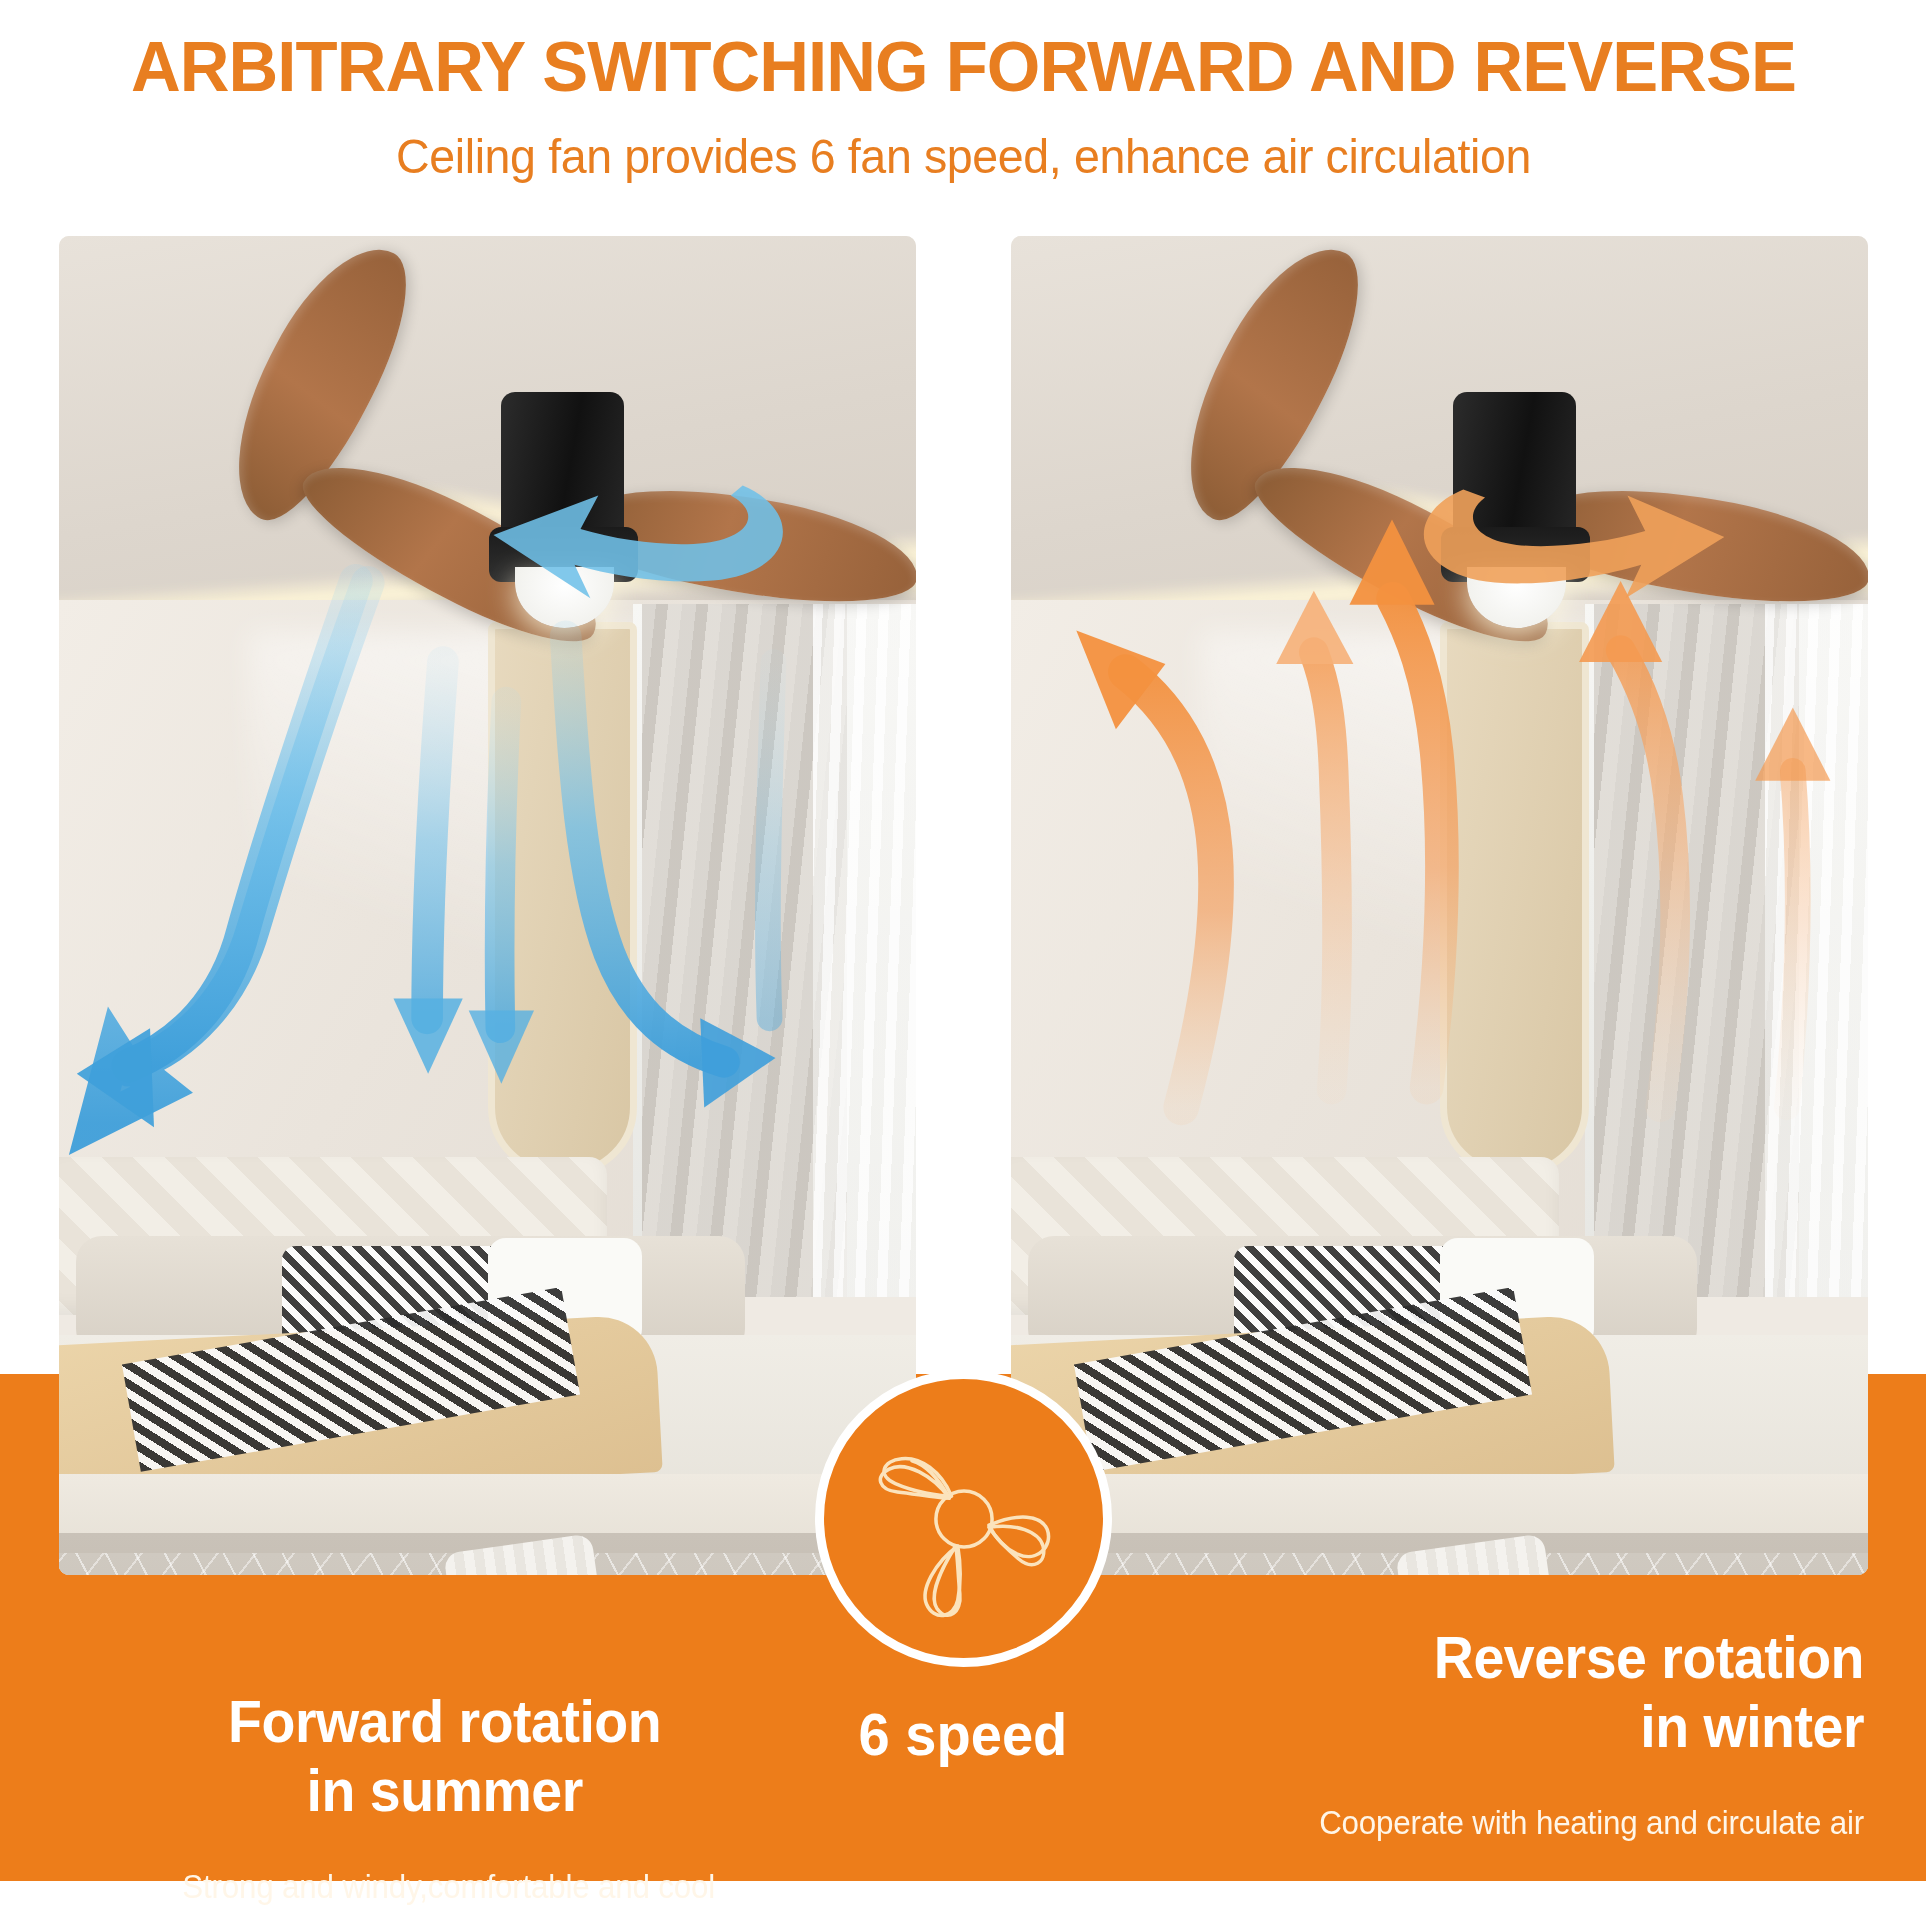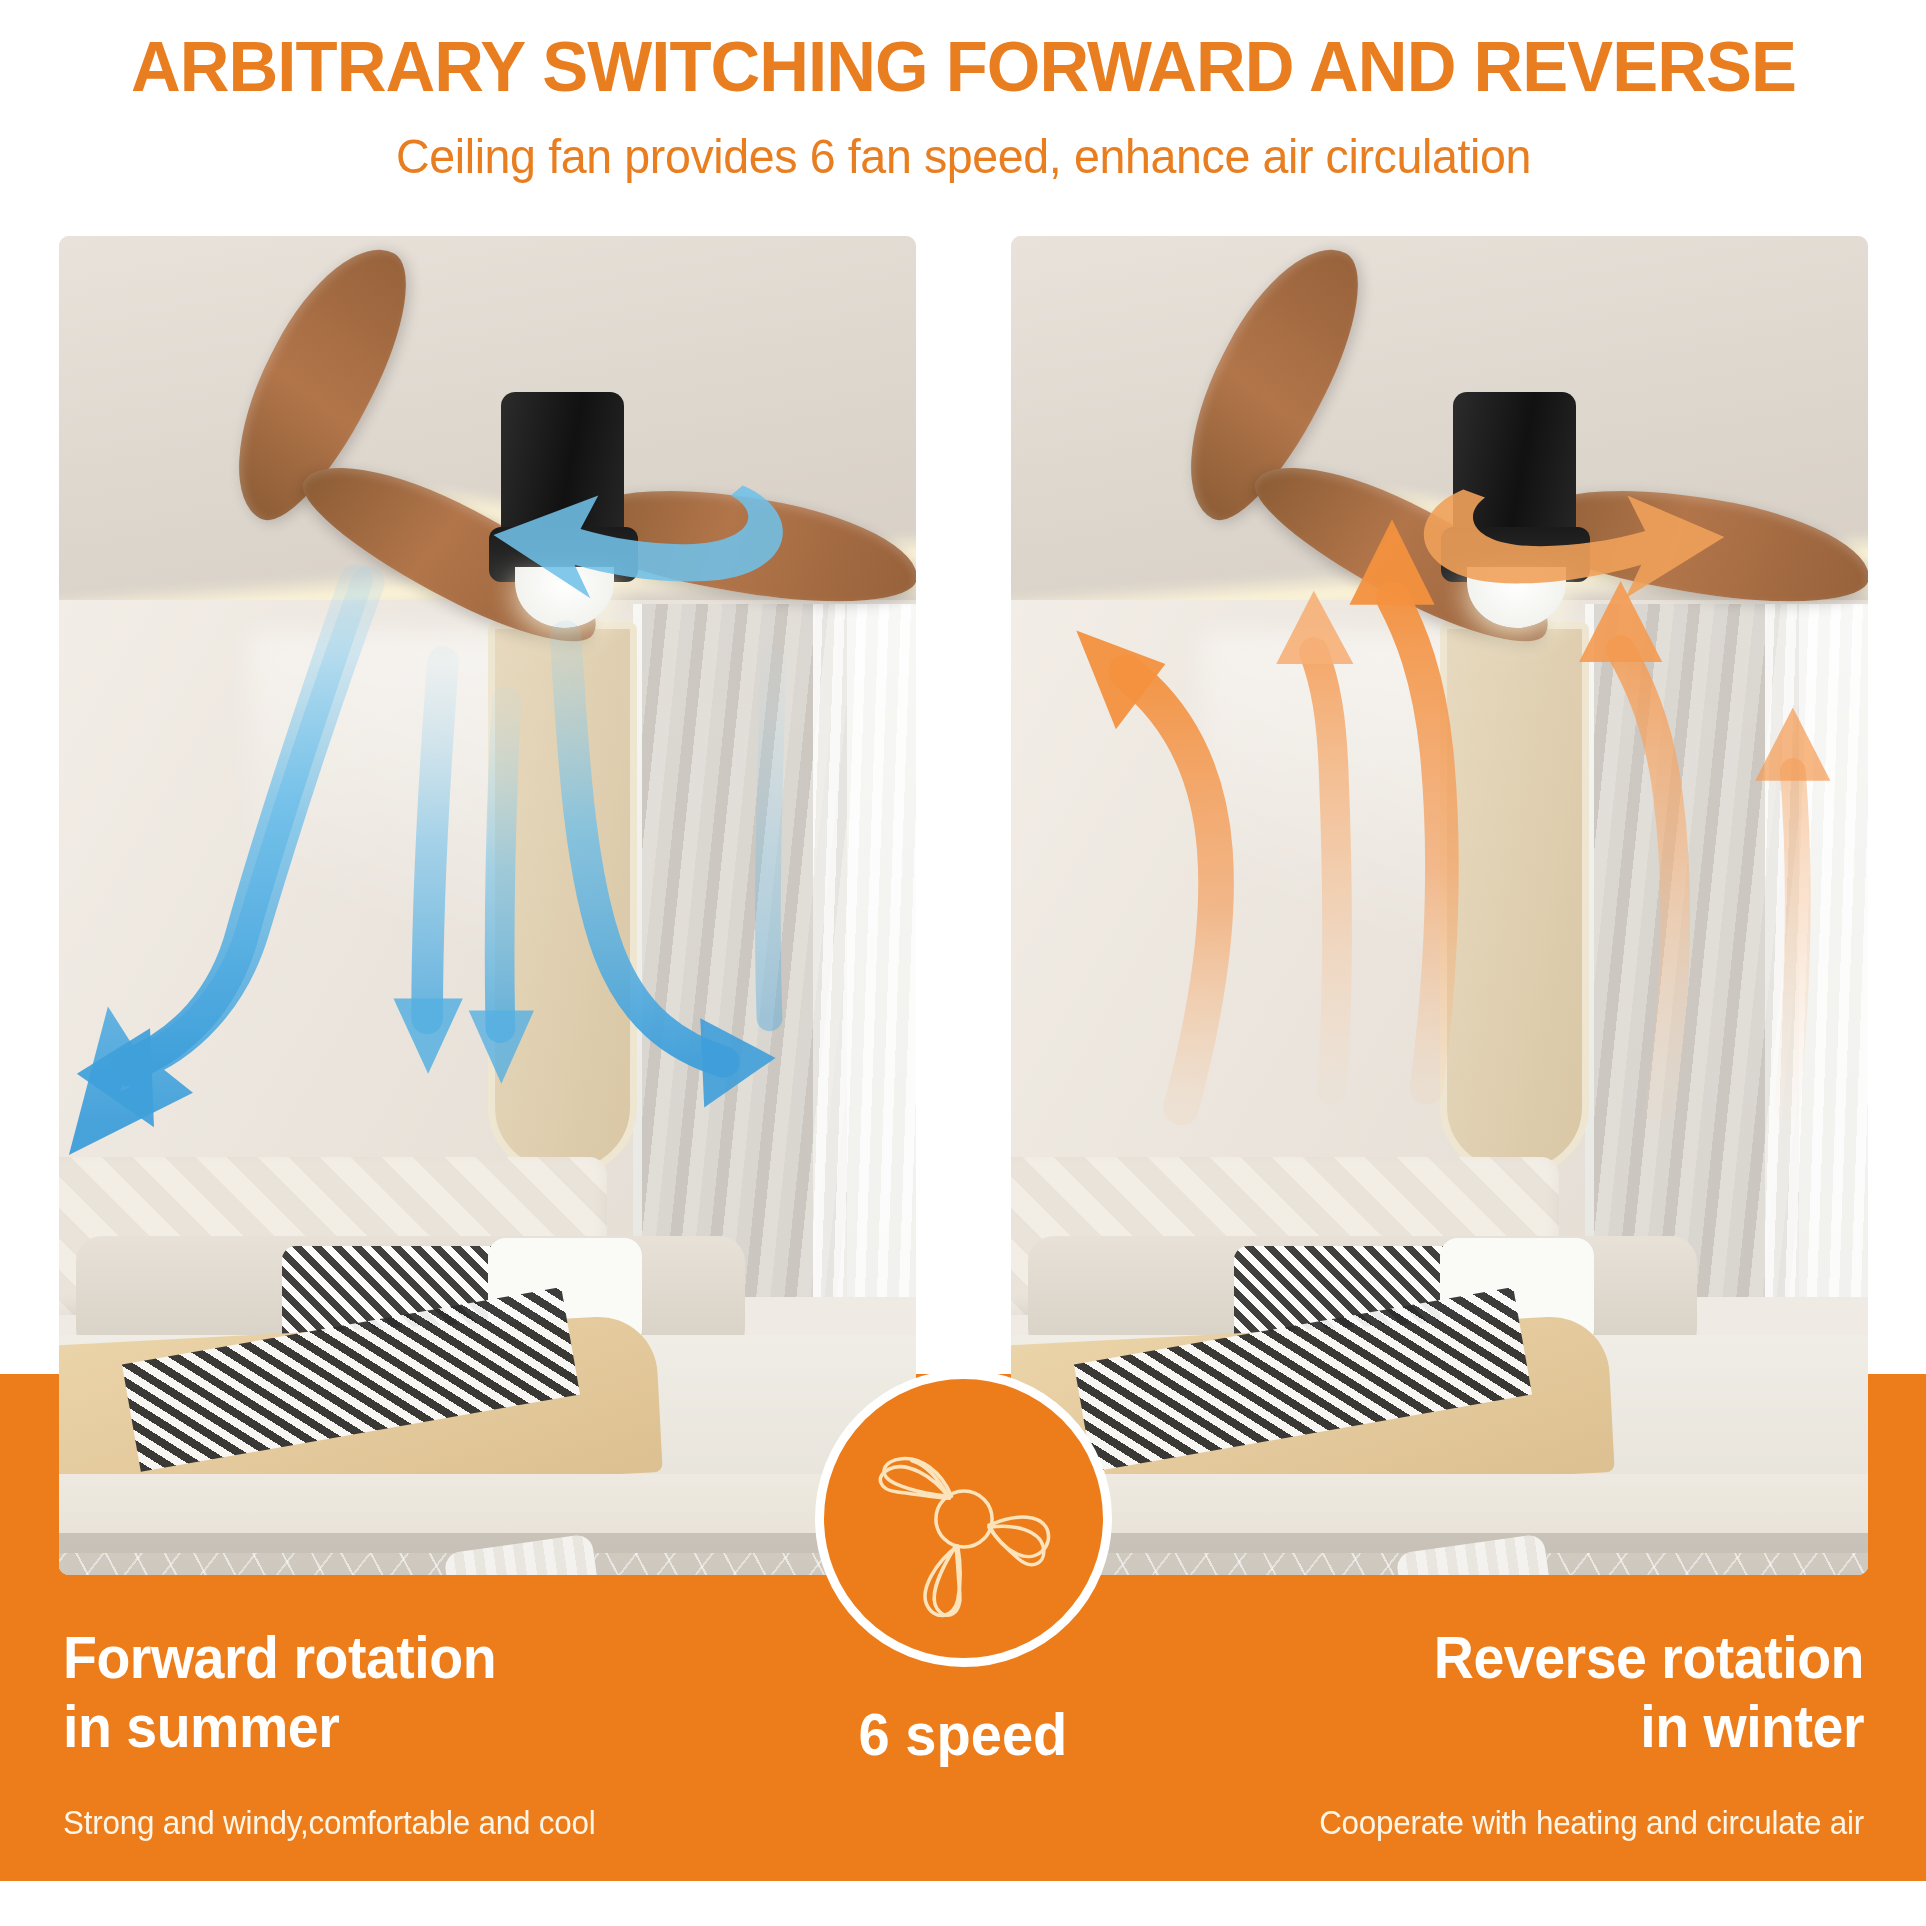--- a/index.html
+++ b/index.html
@@ -185,21 +185,21 @@
   .airflow { position:absolute; left:0; top:0; width:100%; height:100%; pointer-events:none; }
 
   
   #banner {
     position:absolute; left:0; top:1374px; width:1927px; height:507px;
     background:#ED7D1A; z-index:5;
   }
   
   .photo { z-index:7; }
 
-  #banner-left  { position:absolute; left:63px;  top:1624px; width:812px; z-index:9; }
+  #banner-left  { position:absolute; left:63px;  top:1688px; width:812px; z-index:9;text-align:center; }
   #banner-right { position:absolute; right:63px; top:1624px; width:812px; text-align:right; z-index:9; }
 
   .b-head {
     color:#FFFFFF; font-weight:bold; font-size:59px; line-height:69px;
     letter-spacing:-0.5px; transform:scaleX(0.94); transform-origin:left center;
   }
   #banner-right .b-head { transform-origin:right center; }
   .b-sub {
     color:#FFF6E8; font-size:33px; line-height:42px; margin-top:40px;
     letter-spacing:-0.2px; transform:scaleX(0.95); transform-origin:left center;

